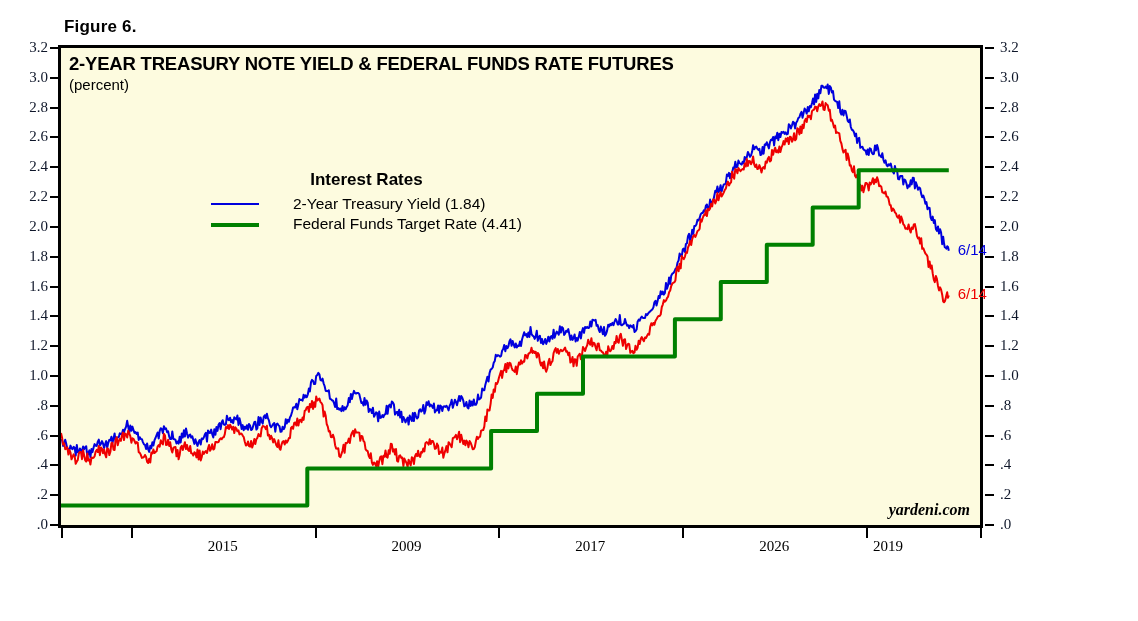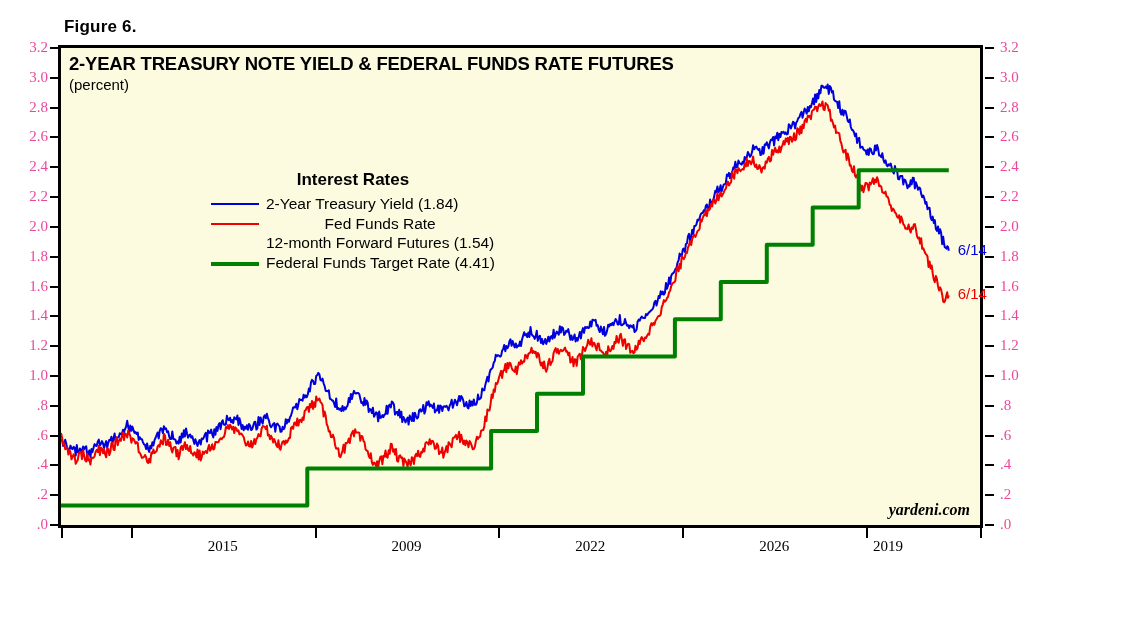--- a/index.html
+++ b/index.html
@@ -35,32 +35,32 @@
     font-family:"Liberation Sans", sans-serif;
     font-size:15px;color:#000;white-space:nowrap;
   }
 
   
   #legend{position:absolute;left:150px;top:122px;text-align:center;}
   #legend-title{
     font-family:"Liberation Sans", sans-serif;
     font-weight:bold;font-size:17px;color:#000;margin-bottom:4px;
   }
-  .legend-row{display:flex;align-items:flex-start;margin-top:1px;}
+  .legend-row{display:flex;align-items:flex-start;margin-top:1px;gap:27px;}
   .legend-swatch{width:48px;flex:0 0 48px;position:relative;height:19px;margin-right:7px;}
   .legend-swatch i{position:absolute;left:0;right:0;top:9px;display:block;}
   .legend-label{
     font-family:"Liberation Sans", sans-serif;
     font-size:15.5px;color:#000;line-height:19px;white-space:nowrap;
   }
   .legend-label .sub{display:block;}
 
   
   .tick-label{
-    position:absolute;font-size:15px;color:#ec4899;
+    position:absolute;font-size:15px;color:#0f172a;
     font-family:"Liberation Serif", serif;white-space:nowrap;
   }
   .tick-left{text-align:right;width:40px;}
   .tick-right{text-align:left;width:40px;}
   .tick-mark{position:absolute;background:#000;height:2px;width:9px;}
   .xtick-mark{position:absolute;background:#000;width:2px;height:10px;}
   .xtick-label{
     position:absolute;font-size:15px;color:#000;
     font-family:"Liberation Serif", serif;text-align:center;width:70px;
   }
@@ -103,26 +103,20 @@
       </svg>
 
       <div id="legend">
         <div id="legend-title">Interest Rates</div>
         <div id="legend-rows">
             <div class="legend-row">
               <span class="legend-swatch">
                 <i style="background: rgb(0, 0, 221); height: 2px;"></i>
               </span>
               <span class="legend-label">2-Year Treasury Yield (1.84)</span>
-            </div>
-            <div class="legend-row">
-              <span class="legend-swatch">
-                <i style="background: rgb(238, 0, 0); height: 2px;"></i>
-              </span>
-              <span class="legend-label">Fed Funds Rate<span class="sub">12-month Forward Futures (1.54)</span></span>
             </div>
             <div class="legend-row">
               <span class="legend-swatch">
                 <i style="background: rgb(0, 128, 0); height: 4px;"></i>
               </span>
               <span class="legend-label">Federal Funds Target Rate (4.41)</span>
             </div>
           </div>
       </div>
 
@@ -206,18 +200,18 @@
       <div class="tick-mark" style="left: 985px; top: 524px;"></div>
       <div class="xtick-mark" style="left: 130.844px; top: 528px;"></div>
       <div class="xtick-mark" style="left: 314.644px; top: 528px;"></div>
       <div class="xtick-mark" style="left: 498.444px; top: 528px;"></div>
       <div class="xtick-mark" style="left: 682.244px; top: 528px;"></div>
       <div class="xtick-mark" style="left: 866.044px; top: 528px;"></div>
       <div class="xtick-mark" style="left: 61px; top: 528px;"></div>
       <div class="xtick-mark" style="left: 980px; top: 528px;"></div>
       <div class="xtick-label" style="left: 187.744px; top: 538px;">2015</div>
       <div class="xtick-label" style="left: 371.544px; top: 538px;">2009</div>
-      <div class="xtick-label" style="left: 555.344px; top: 538px;">2022</div>
+      <div class="xtick-label" style="left: 555.344px; top: 538px;">2017</div>
       <div class="xtick-label" style="left: 739.144px; top: 538px;">2026</div>
       <div class="xtick-label" style="left: 853.1px; top: 538px;">2019</div>
     </div>
 
 </div>
 
 </body></html>

